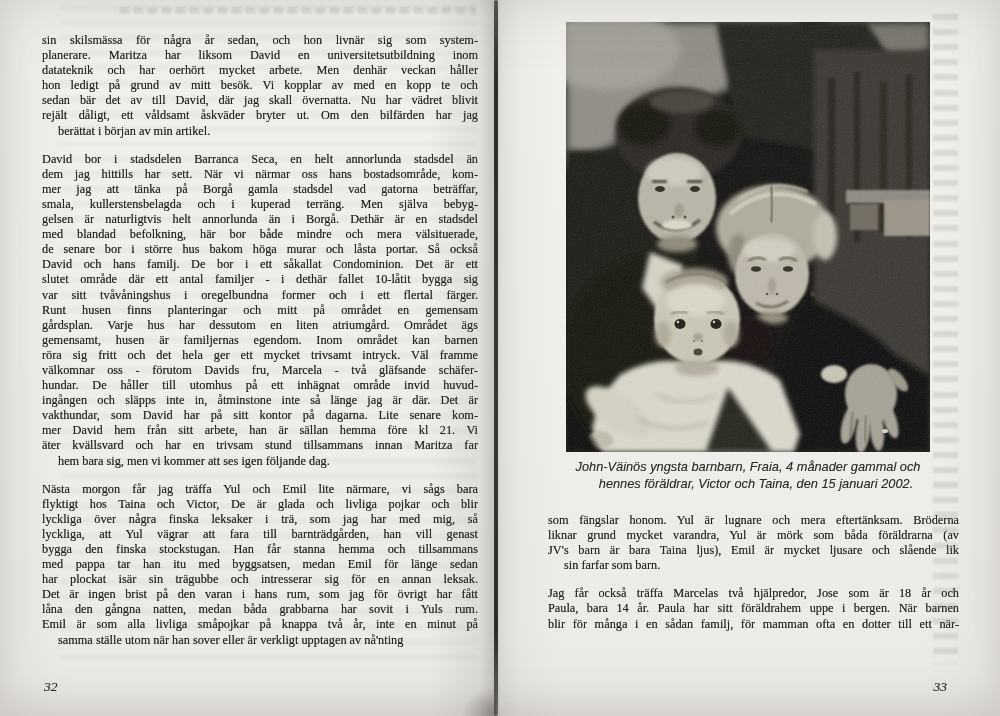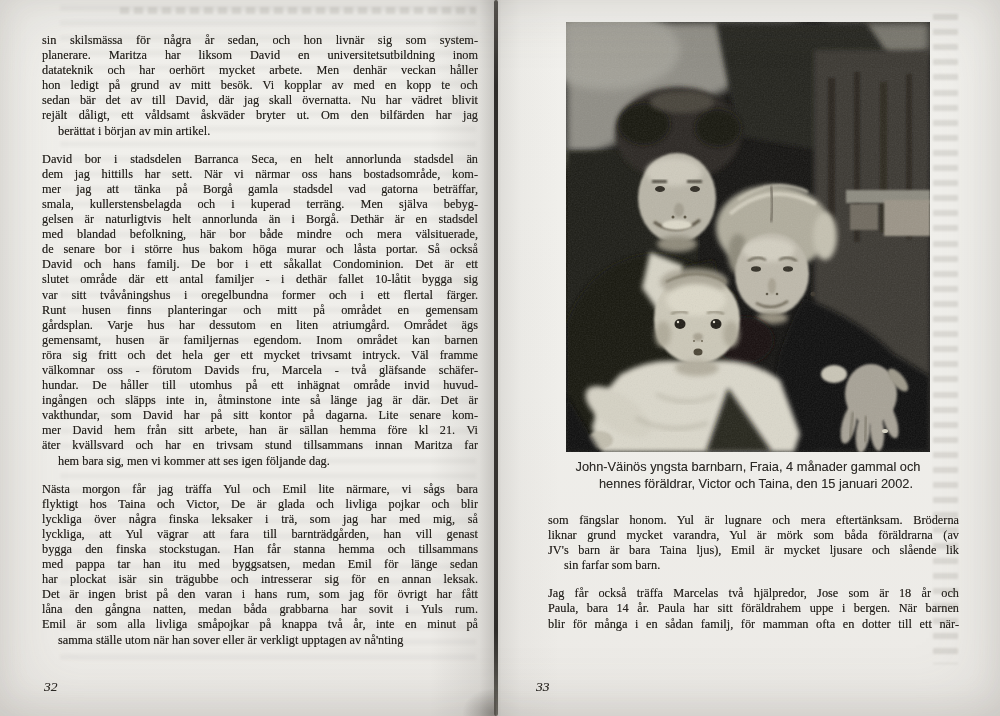--- a/index.html
+++ b/index.html
@@ -49,36 +49,37 @@
   }
   .left-col  { left: 42px;  top: 33px;  width: 436px; }
   .right-col { left: 548px; top: 513px; width: 411px; }
   .para + .para { margin-top: 13px; }
   .jline { text-align: justify; text-align-last: justify; }
   .jline.jlast { text-align-last: left; padding-left: 16px; }
   
   .caption {
     position: absolute; left: 556px; top: 459px; width: 384px;
     font-family: "Liberation Sans", sans-serif;
+    font-style: italic;
     font-size: 12.8px;
     line-height: 16.5px;
     color: #2d2b28;
     text-shadow: 0 0 0.5px rgba(45,40,33,0.4);
   }
   .caption .jline, .caption .jline.jlast { text-align: center; text-align-last: center; }
   
   .pagenum {
     position: absolute;
     font-size: 13.5px;
     color: #2a2723;
     text-shadow: 0 0 0.5px rgba(45,40,33,0.5);
     font-style: italic;
   }
   .pn-left  { left: 44px;  top: 679px; }
-  .pn-right { left: 536px; top: 679px; width: 411px; }
+  .pn-right { left: 536px; top: 679px; width: 411px; text-align: right; }
   
   .photo {
     position: absolute; left: 566px; top: 22px; width: 364px; height: 430px;
     background: #131210;
     overflow: hidden;
   }
   .photo svg { display: block; }
   
   .ghost-col {
     position: absolute; left: 933px; top: 14px; width: 25px; height: 650px;

